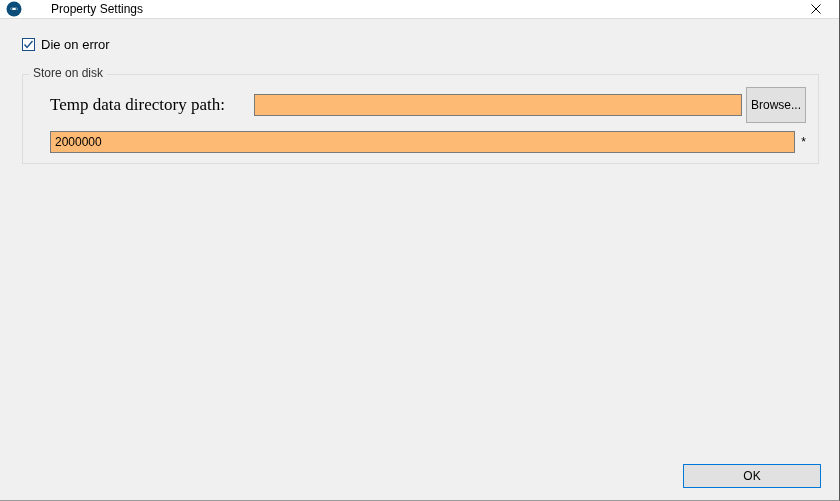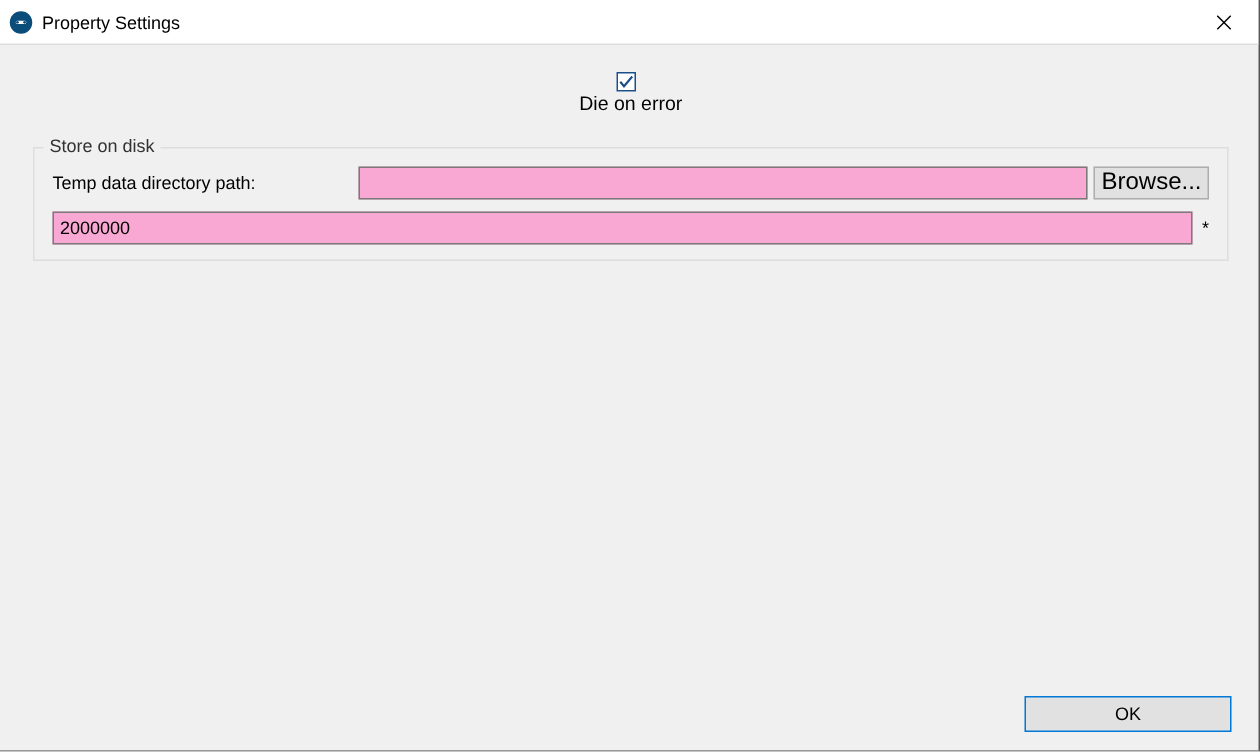--- a/index.html
+++ b/index.html
@@ -9,26 +9,27 @@
       height: 501px;
       background: #f0f0f0;
       font-family: 'Segoe UI', Tahoma, sans-serif;
       font-size: 12px;
       color: #000;
       position: relative;
       border-right: 1px solid #555;
       border-bottom: 1px solid #999;
     }
     .titlebar {
-      height: 30px;
+      height: 19px;
       background: #fff;
       border-bottom: 1px solid #ddd;
       display: flex;
       align-items: center;
       padding-left: 6px;
+      gap: 23px;
     }
     .titlebar .app-icon {
       width: 16px;
       height: 16px;
       margin-right: 6px;
     }
     .titlebar .title {
       font-size: 12px;
       color: #000;
       flex: 0 0 auto;
@@ -39,78 +40,78 @@
       height: 30px;
       display: flex;
       align-items: center;
       justify-content: center;
     }
     .content { padding: 18px 20px 0 22px; }
     .checkbox-row {
       display: flex;
       align-items: center;
       margin-bottom: 22px;
-      flex-direction: column;
     }
     .checkbox-row.last { margin-bottom: 6px; }
     .cb {
       width: 13px;
       height: 13px;
       border: 1px solid #1a4f8a;
       background: #fff;
       margin-right: 6px;
       display: inline-flex;
       align-items: center;
       justify-content: center;
       flex-shrink: 0;
     }
     .cb svg { width: 11px; height: 11px; }
     .checkbox-label { font-size: 13px; }
     .fieldset {
       border: 1px solid #ddd;
       border-radius: 0;
-      padding: 12px 12px 10px 12px;
+      padding: 12px 12px 10px 27px;
       position: relative;
       margin-top: 8px;
     }
     .fieldset-legend {
       position: absolute;
       top: -9px;
       left: 6px;
       background: #f0f0f0;
       padding: 0 4px;
       font-size: 12px;
       color: #333;
     }
     .form-row {
       display: flex;
       align-items: center;
       margin-bottom: 8px;
     }
     .form-row:last-child { margin-bottom: 0; }
     .form-label {
       flex: 0 0 auto;
-      font-size: 12px;
+      font-size: 17px;
       margin-right: 4px;
       white-space: nowrap;
+      font-family: Liberation Serif, serif;
     }
     .text-input {
       height: 22px;
       border: 1px solid #7a7a7a;
-      background: #f9a8d4;
+      background: #fdba74;
       padding: 2px 4px;
       font-size: 12px;
       font-family: inherit;
     }
     .browse-btn {
-      height: 22px;
+      height: 36px;
       min-width: 58px;
       background: #e1e1e1;
       border: 1px solid #adadad;
-      font-size: 16px;
+      font-size: 12px;
       font-family: inherit;
       padding: 0 4px;
       cursor: default;
       margin-left: 4px;
     }
     .required-mark {
       margin-left: 6px;
       font-size: 12px;
       color: #000;
     }

